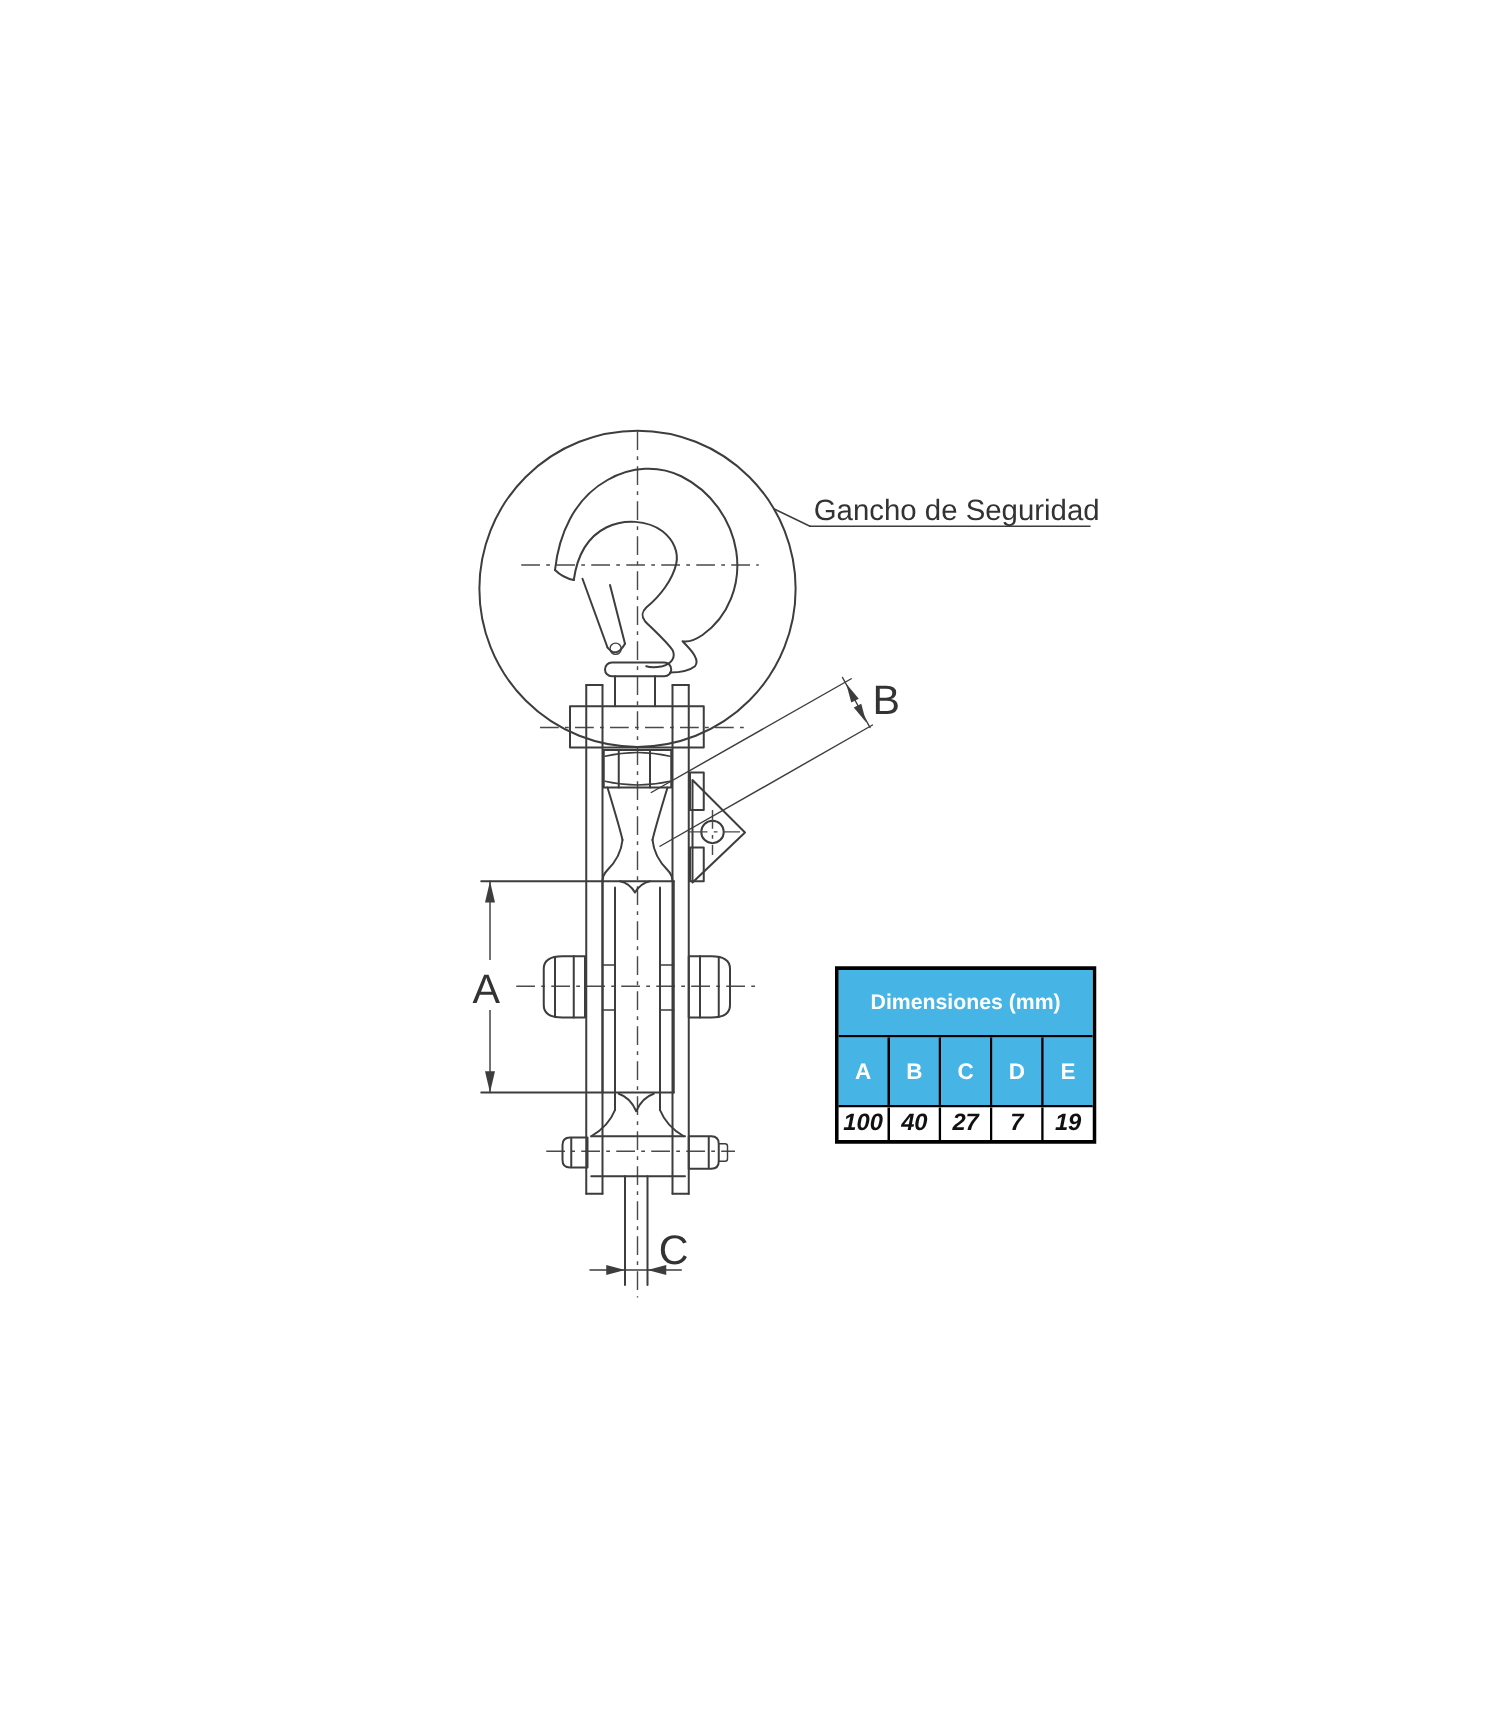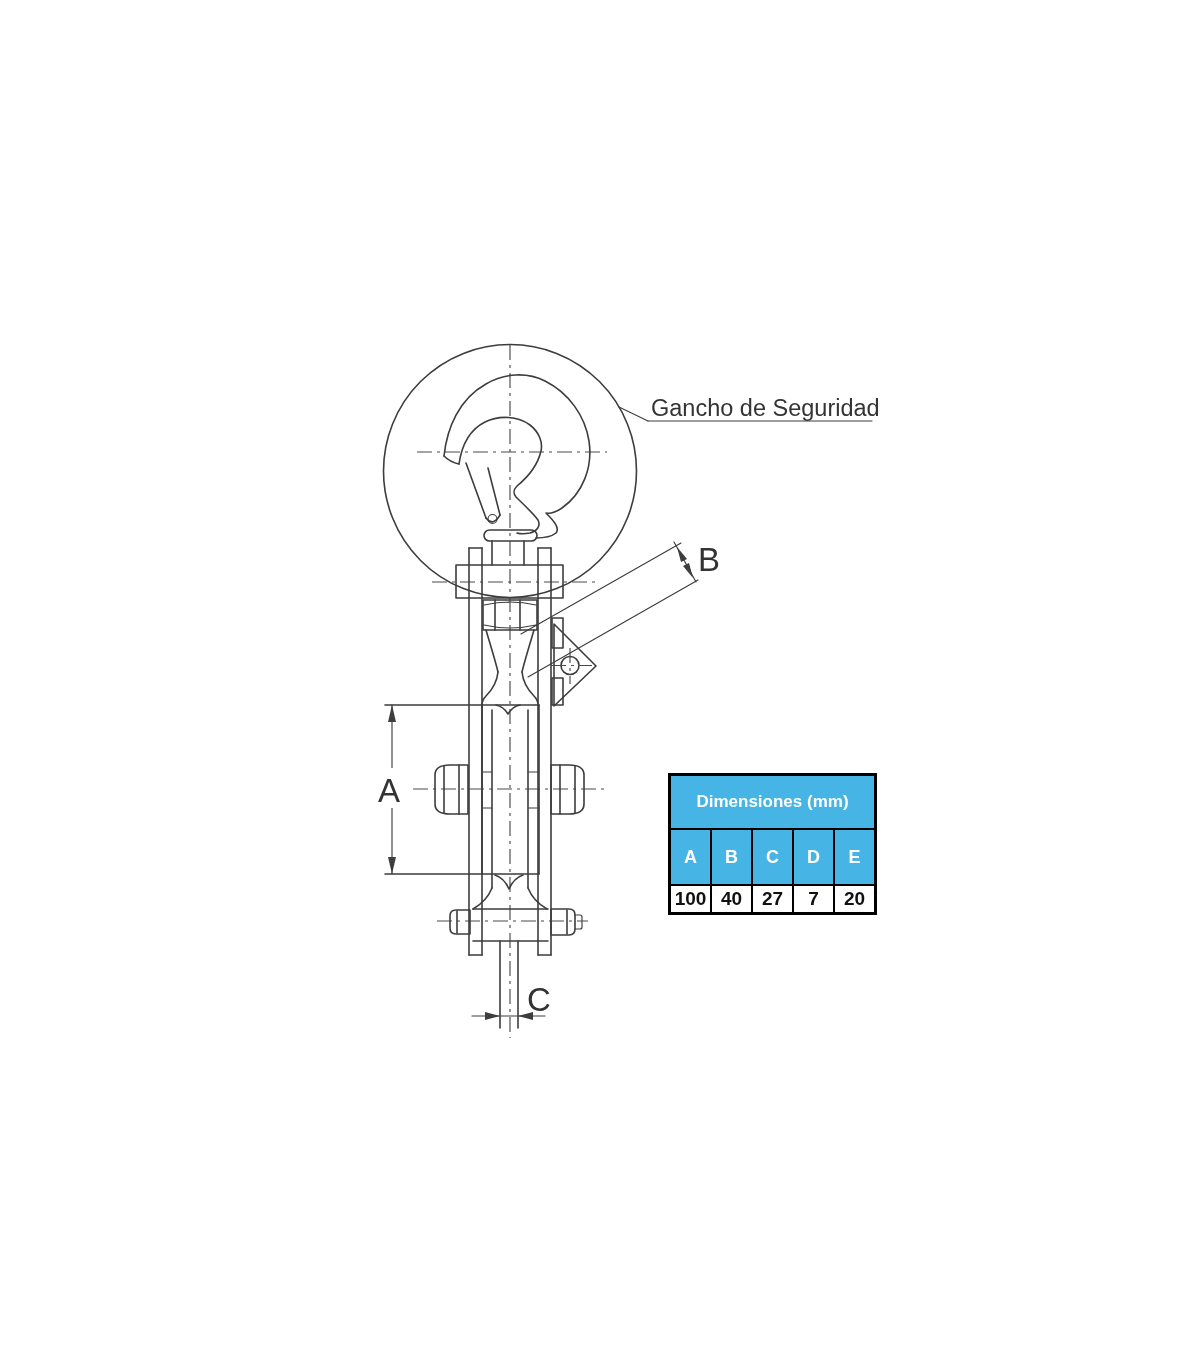--- a/index.html
+++ b/index.html
@@ -48,21 +48,21 @@
     background:var(--table-header-bg,#46b4e4);
     color:var(--table-header-text,#fff);
     font-size:18px;font-weight:bold;
   }
   .dt-vals .dt-cell{
     height:26px;line-height:26px;
     background:#ffffff;
     color:var(--table-value-text,#111);
     font-size:19px;font-weight:bold;
   }
-  .dt-vals{border-top:2px solid var(--table-border,#000);}
+  .dt-vals{border-top:2px solid var(--table-border,#000);font-style:italic;}
 </style>
 </head>
 <body>
 
 <div id="stage">
 
   <svg id="drawing-svg" width="1200" height="1372" viewBox="0 0 1200 1372">
 
     <g>
       <path class="cl" d="M 510 345 V 1038"></path>
@@ -218,17 +218,17 @@
       <div class="dt-cell">B</div>
       <div class="dt-cell">C</div>
       <div class="dt-cell">D</div>
       <div class="dt-cell">E</div>
     </div>
     <div class="dt-row dt-vals">
       <div class="dt-cell">100</div>
       <div class="dt-cell">40</div>
       <div class="dt-cell">27</div>
       <div class="dt-cell">7</div>
-      <div class="dt-cell">20</div>
+      <div class="dt-cell">19</div>
     </div>
   </div>
 
 </div>
 
 </body></html>

